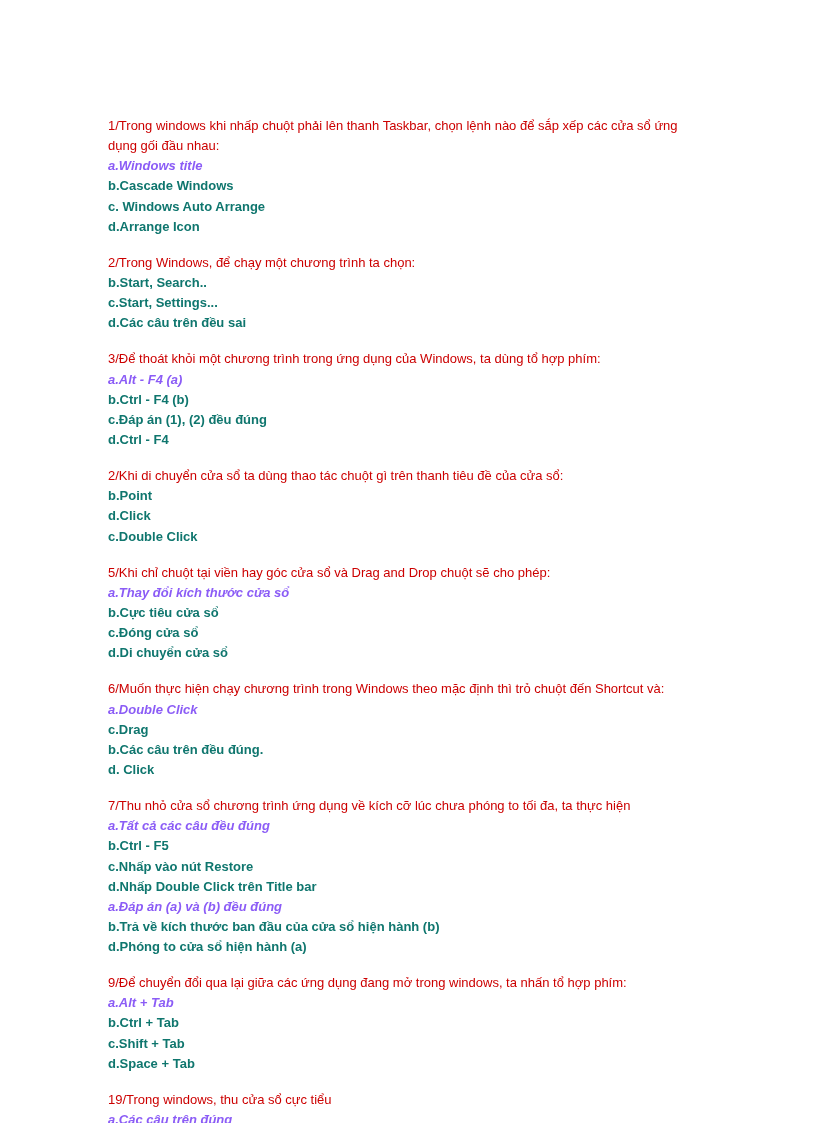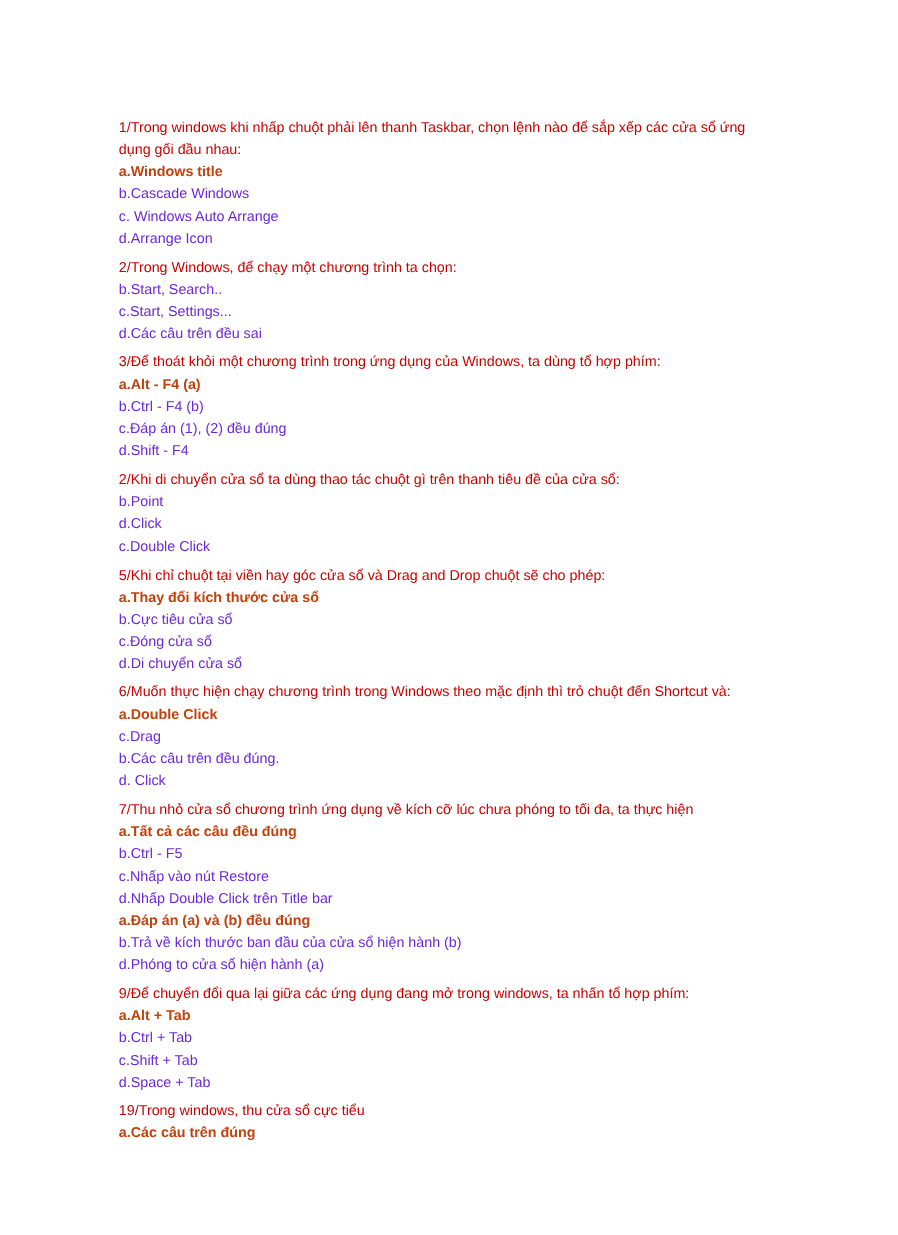--- a/index.html
+++ b/index.html
@@ -16,49 +16,50 @@
       color: #1a1aaa;
       padding: 100px 108px 60px 108px;
       line-height: 1.55;
     }
     .content-block {
       width: 100%;
     }
     .question {
       color: #cc0000;
       font-weight: normal;
-      margin-top: 6px;
+      margin-top: 16px;
     }
     .answer-correct {
-      color: #c2410c;
+      color: #8b5cf6;
       font-weight: bold;
+      font-style: italic;
     }
     .answer-option {
-      color: #6d28d9;
-      font-weight: normal;
+      color: #0f766e;
+      font-weight: bold;
     }
   </style>
 </head>
 <body>
 
 <div class="content-block">
 <div class="question">1/Trong windows khi nhấp chuột phải lên thanh Taskbar, chọn lệnh nào để sắp xếp các cửa sổ ứng dụng gối đầu nhau:</div>
     <div class="answer-correct">a.Windows title</div>
     <div class="answer-option">b.Cascade Windows</div>
     <div class="answer-option">c. Windows Auto Arrange</div>
     <div class="answer-option">d.Arrange Icon</div>
     <div class="question">2/Trong Windows, để chạy một chương trình ta chọn:</div>
     <div class="answer-option">b.Start, Search..</div>
     <div class="answer-option">c.Start, Settings...</div>
     <div class="answer-option">d.Các câu trên đều sai</div>
     <div class="question">3/Để thoát khỏi một chương trình trong ứng dụng của Windows, ta dùng tổ hợp phím:</div>
     <div class="answer-correct">a.Alt - F4 (a)</div>
     <div class="answer-option">b.Ctrl - F4 (b)</div>
     <div class="answer-option">c.Đáp án (1), (2) đều đúng</div>
-    <div class="answer-option">d.Shift - F4</div>
+    <div class="answer-option">d.Ctrl - F4</div>
     <div class="question">2/Khi di chuyển cửa sổ ta dùng thao tác chuột gì trên thanh tiêu đề của cửa sổ:</div>
     <div class="answer-option">b.Point</div>
     <div class="answer-option">d.Click</div>
     <div class="answer-option">c.Double Click</div>
     <div class="question">5/Khi chỉ chuột tại viền hay góc cửa sổ và Drag and Drop chuột sẽ cho phép:</div>
     <div class="answer-correct">a.Thay đổi kích thước cửa sổ</div>
     <div class="answer-option">b.Cực tiêu cửa sổ</div>
     <div class="answer-option">c.Đóng cửa sổ</div>
     <div class="answer-option">d.Di chuyển cửa sổ</div>
     <div class="question">6/Muốn thực hiện chạy chương trình trong Windows theo mặc định thì trỏ chuột đến Shortcut và:</div>

